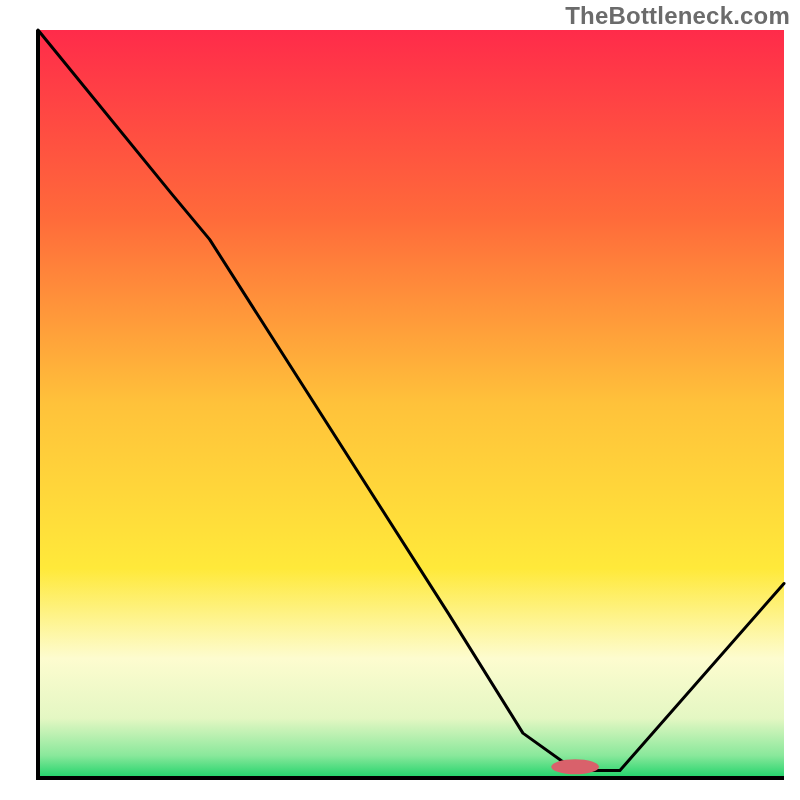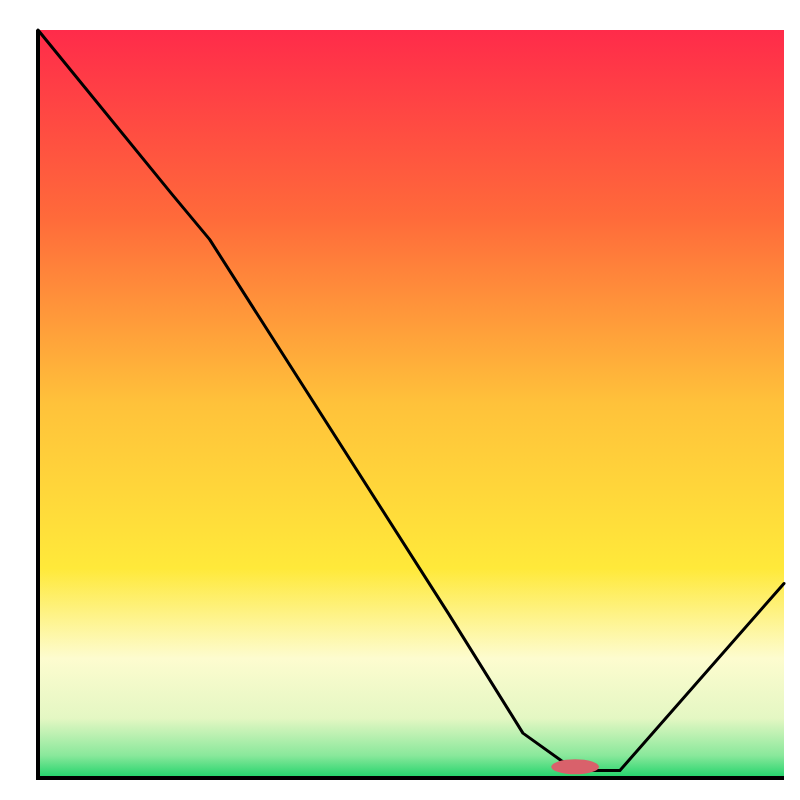--- a/index.html
+++ b/index.html
@@ -28,20 +28,21 @@
   }
   svg {
     display: block;
   }
 </style>
 </head>
 <body>
 
 <div class="chart-wrap">
 
+  <div class="watermark">TheBottleneck.com</div>
 
   <svg id="chart-svg" width="800" height="800" viewBox="0 0 800 800">
     <defs>
       <linearGradient id="bg-grad" x1="0" y1="0" x2="0" y2="1">
           <stop offset="0%" stop-color="#ff2b4a"></stop>
           <stop offset="25%" stop-color="#ff6a3a"></stop>
           <stop offset="50%" stop-color="#ffc23a"></stop>
           <stop offset="72%" stop-color="#ffe93a"></stop>
           <stop offset="84%" stop-color="#fdfccf"></stop>
           <stop offset="92%" stop-color="#e4f7c3"></stop>

